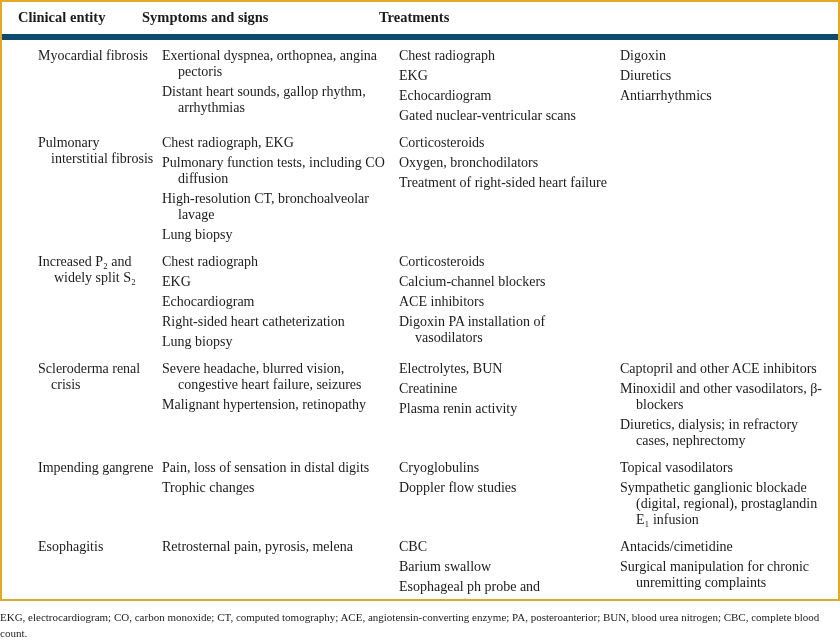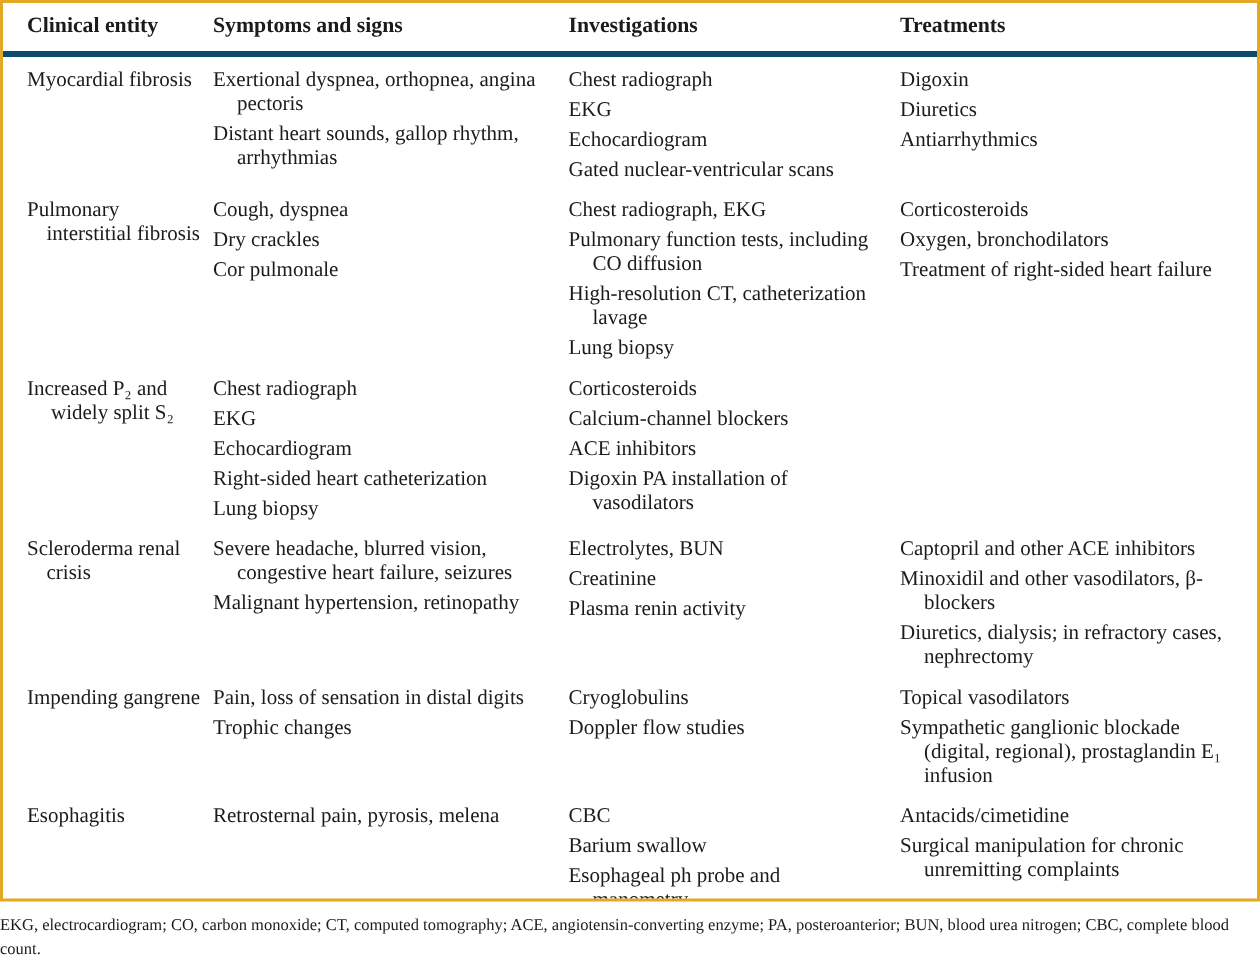--- a/index.html
+++ b/index.html
@@ -19,24 +19,24 @@
   .grid-row {
     display: grid;
     grid-template-columns: 124px 237px 221px 1fr;
     padding-left: 16px;
   }
   .thead {
     font-weight: bold;
     font-size: 14.5px;
     padding-top: 7px;
     padding-bottom: 8px;
-    border-bottom: 4px solid #0c4a6e;
+    border-bottom: 6px solid #0c4a6e;
   }
   .thead .hcell { padding-right: 8px; }
-  .tbody { padding-top: 8px; }
+  .tbody { padding-top: 8px; padding-left: 20px; }
   .trow { margin-bottom: 11px; }
   .cell {
     font-size: 14px;
     line-height: 16px;
     padding-right: 14px;
   }
   .cell-entity { padding-right: 4px; }
   .cell-treatments { padding-right: 6px; }
   .entity-text {
     padding-left: 13px;
@@ -55,21 +55,20 @@
     padding-right: 2px;
   }
 </style>
 </head>
 <body>
 
 <div class="table">
   <div class="grid-row thead">
     <div class="hcell">Clinical entity</div>
     <div class="hcell">Symptoms and signs</div>
-    <div class="hcell">Investigations</div>
     <div class="hcell">Treatments</div>
   </div>
 
   <div class="tbody">
 
     <div class="grid-row trow">
       <div class="cell cell-entity">
         <div class="entity-text">Myocardial fibrosis</div>
       </div>
       <div class="cell">
@@ -87,28 +86,23 @@
           <div class="item">Diuretics</div>
           <div class="item">Antiarrhythmics</div>
         </div>
     </div>
 
     <div class="grid-row trow">
       <div class="cell cell-entity">
         <div class="entity-text">Pulmonary interstitial fibrosis</div>
       </div>
       <div class="cell">
-          <div class="item">Cough, dyspnea</div>
-          <div class="item">Dry crackles</div>
-          <div class="item">Cor pulmonale</div>
-        </div>
-      <div class="cell">
           <div class="item">Chest radiograph, EKG</div>
           <div class="item">Pulmonary function tests, including CO diffusion</div>
-          <div class="item">High-resolution CT, catheterization lavage</div>
+          <div class="item">High-resolution CT, bronchoalveolar lavage</div>
           <div class="item">Lung biopsy</div>
         </div>
       <div class="cell cell-treatments">
           <div class="item">Corticosteroids</div>
           <div class="item">Oxygen, bronchodilators</div>
           <div class="item">Treatment of right-sided heart failure</div>
         </div>
     </div>
 
     <div class="grid-row trow">

